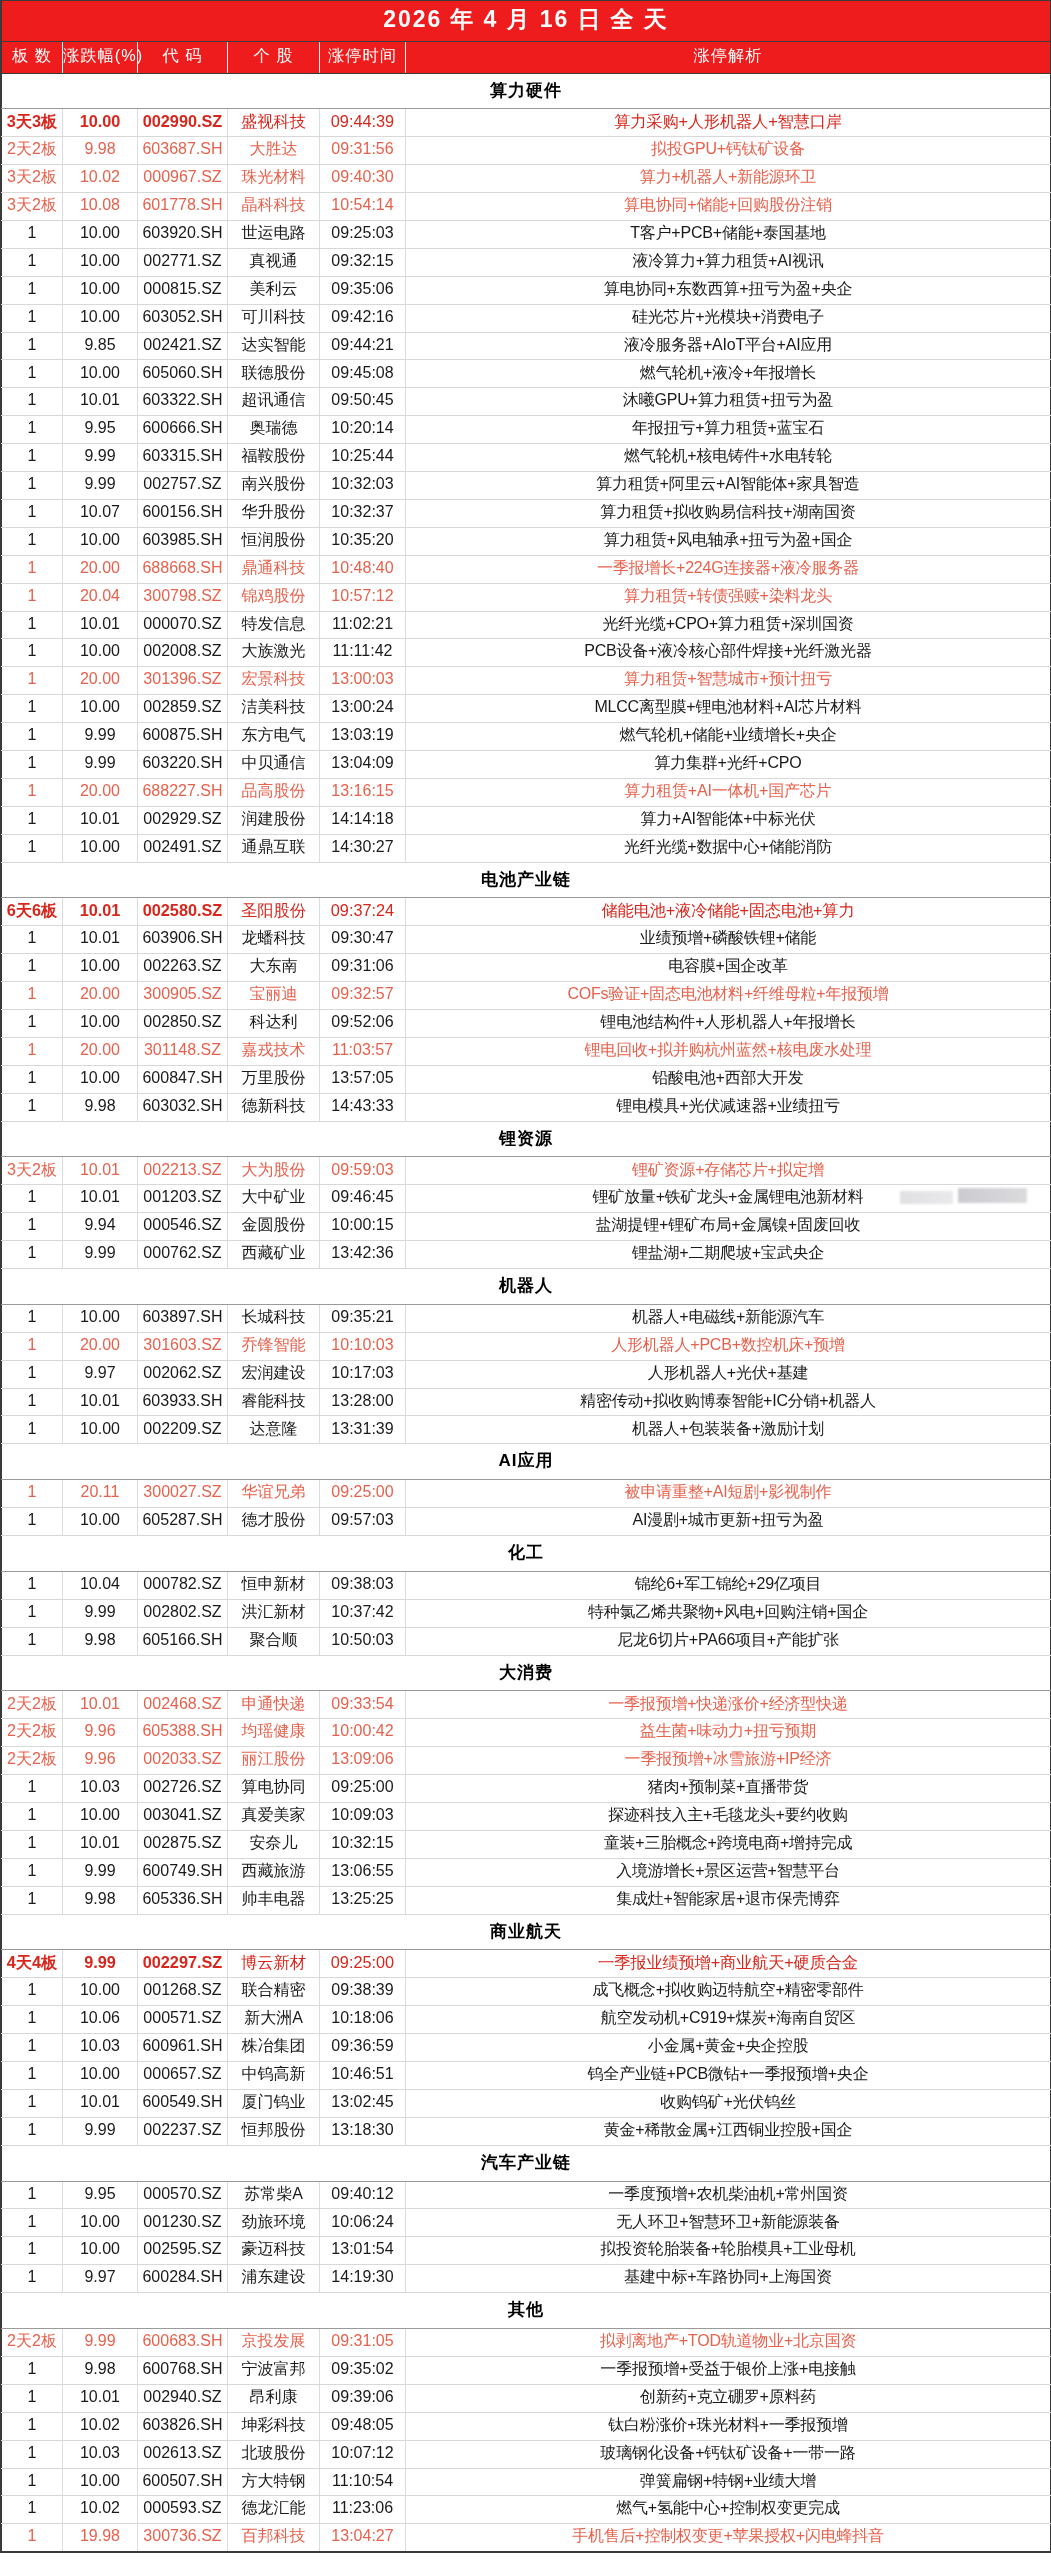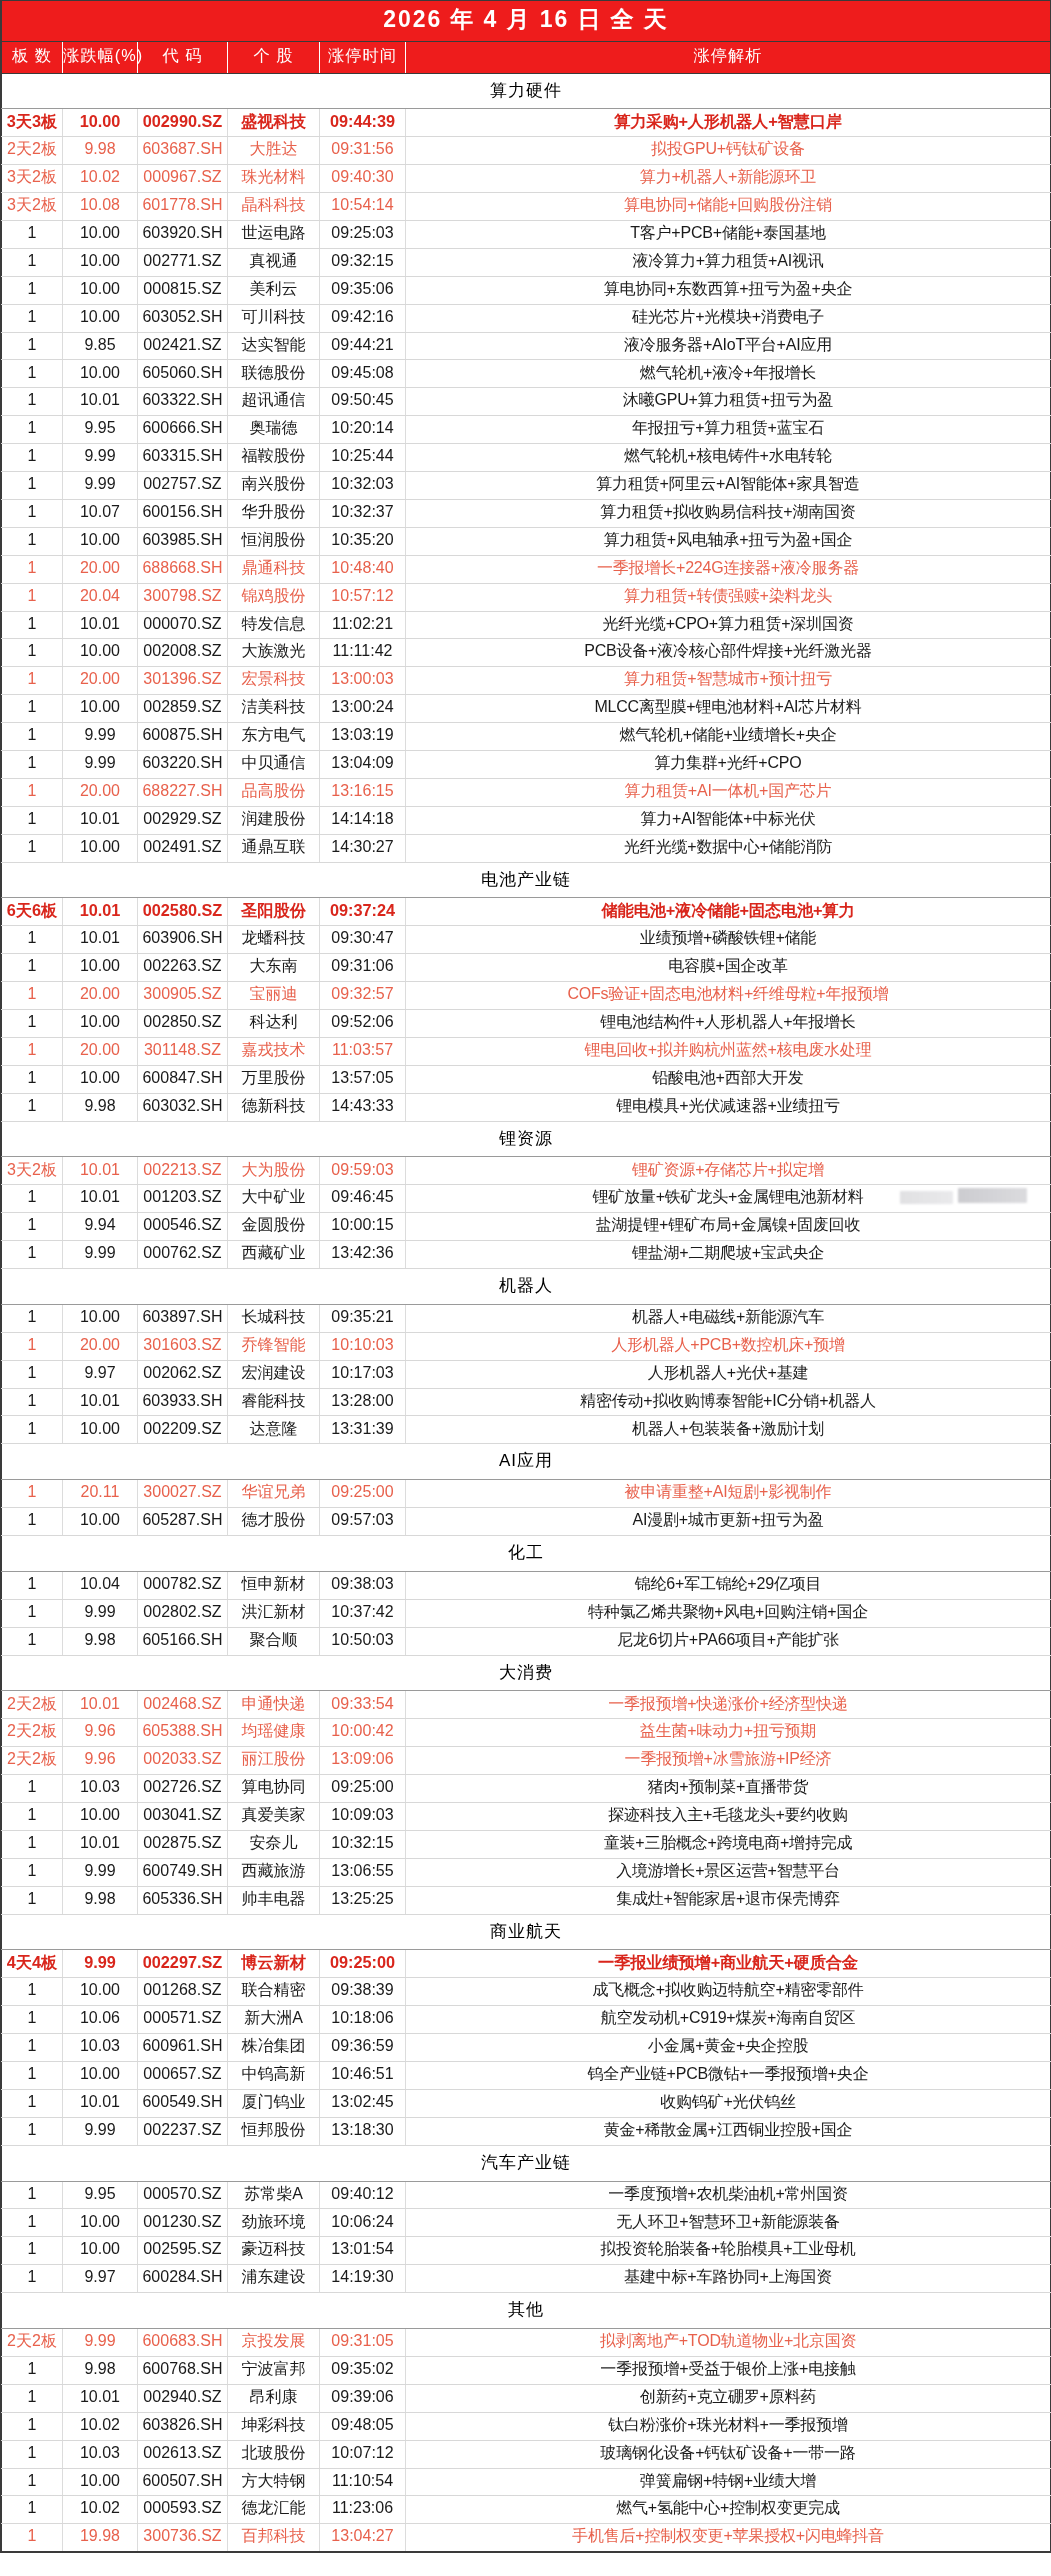--- a/index.html
+++ b/index.html
@@ -56,21 +56,21 @@
     border-top:1px solid #3a3a3a;
     border-bottom:1.9px solid #3a3a3a;
     white-space:nowrap;
   }
   .head-row th:first-child{border-left:1.9px solid #3a3a3a;}
   .head-row th:last-child{border-right:1.9px solid #3a3a3a;}
 
   
   .sector-row td{
     text-align:center;
-    font-weight:normal;
+    font-weight:bold;
     font-size:17px;
     color:#000;
     height:31px;
     padding:1px 0 2.9px 0;
     background:#ffffff;
     border-top:1.9px solid #4a4a4a;
     border-bottom:1.9px solid #9a9a9a;
     border-left:1.9px solid #3a3a3a;
     border-right:1.9px solid #3a3a3a;
     letter-spacing:1px;
@@ -90,21 +90,21 @@
     overflow:hidden;
     vertical-align:middle;
     line-height:1.05;
   }
   tr.data td:first-child{border-left:1.9px solid #3a3a3a;}
   tr.data td:last-child{border-right:1.9px solid #3a3a3a;}
   tr.data:last-child td{border-bottom:1.9px solid #3a3a3a;}
 
   
   tr.red td{color:#e8614c;}
-  tr.strong td{color:#d9261c;font-weight:bold;font-size:16.3px;}
+  tr.strong td{color:#d9261c;font-weight:normal;font-size:16.3px;}
   tr.strong td.col-code,tr.strong td.col-pct,tr.strong td.col-boards{font-weight:bold;}
 
   td.col-desc{font-size:16px;letter-spacing:-0.2px;}
   tr.strong td.col-desc{font-size:16.3px;}
 
   .watermark{
     position:absolute;
     pointer-events:none;
     background:linear-gradient(90deg,rgba(190,190,195,.78),rgba(205,205,210,.72));
     filter:blur(1px);

